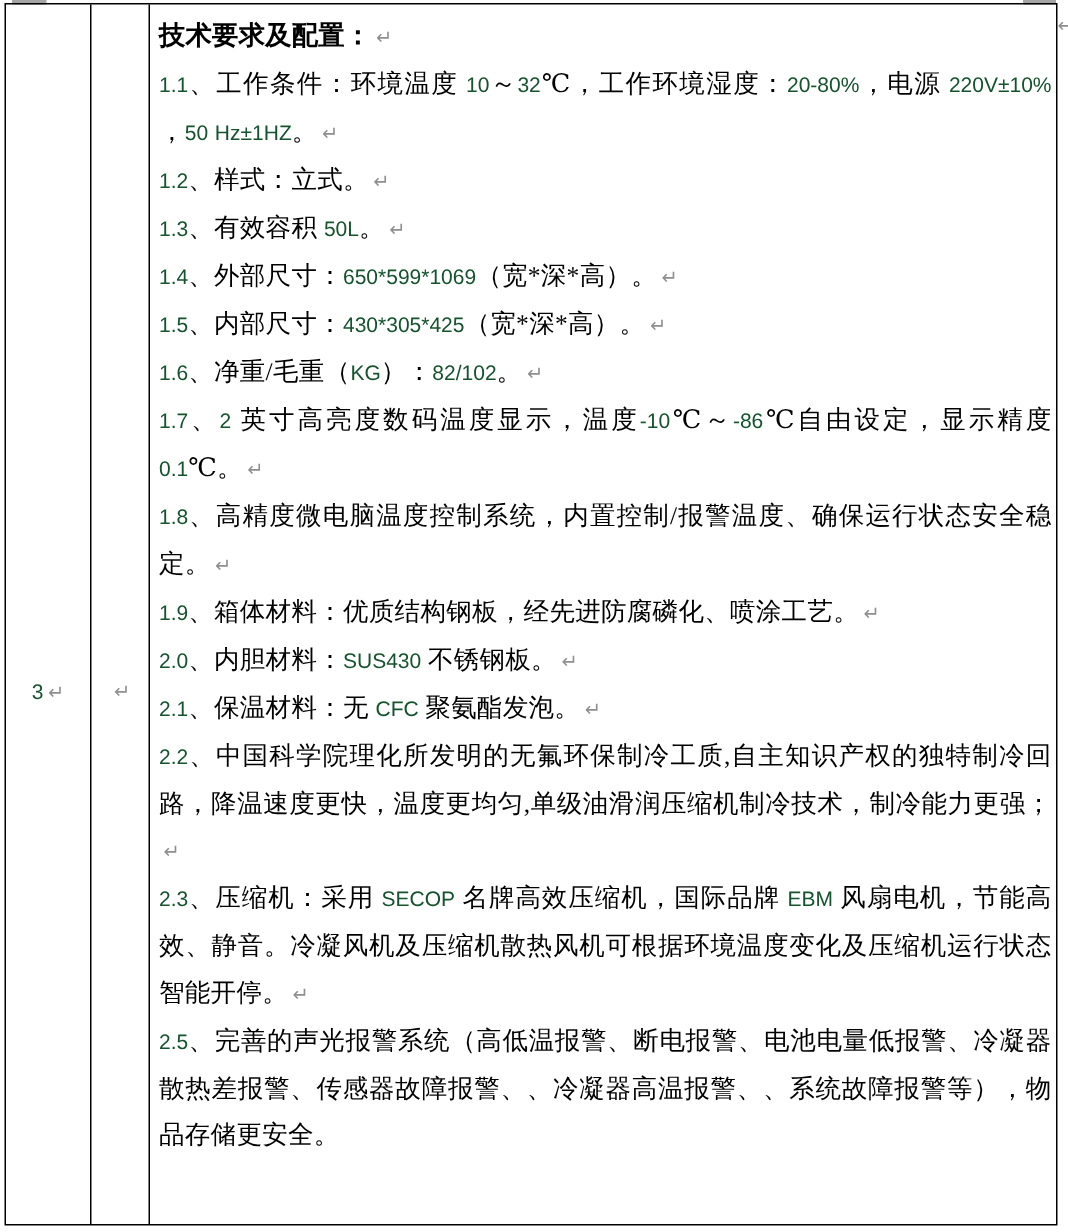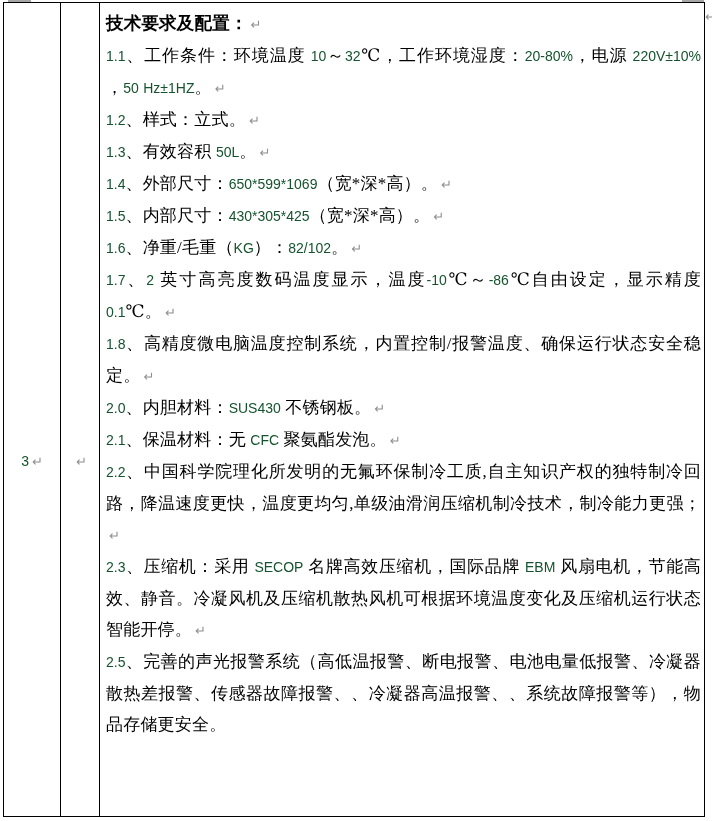--- a/index.html
+++ b/index.html
@@ -126,20 +126,21 @@
       </div>
       <div id="spec-paragraphs">
           <div class="para"><span class="latin">1.1</span>、工作条件：环境温度 <span class="latin">10</span>～<span class="latin">32</span>℃，工作环境湿度：<span class="latin">20-80%</span>，电源 <span class="latin">220V±10%</span> ，<span class="latin">50</span> <span class="latin">Hz±1HZ</span>。<span class="pmark">↵</span></div>
           <div class="para"><span class="latin">1.2</span>、样式：立式。<span class="pmark">↵</span></div>
           <div class="para"><span class="latin">1.3</span>、有效容积 <span class="latin">50L</span>。<span class="pmark">↵</span></div>
           <div class="para"><span class="latin">1.4</span>、外部尺寸：<span class="latin">650*599*1069</span>（宽*深*高）。<span class="pmark">↵</span></div>
           <div class="para"><span class="latin">1.5</span>、内部尺寸：<span class="latin">430*305*425</span>（宽*深*高）。<span class="pmark">↵</span></div>
           <div class="para"><span class="latin">1.6</span>、净重/毛重（<span class="latin">KG</span>）：<span class="latin">82/102</span>。<span class="pmark">↵</span></div>
           <div class="para"><span class="latin">1.7</span>、<span class="latin">2</span> 英寸高亮度数码温度显示，温度<span class="latin">-10</span>℃～<span class="latin">-86</span>℃自由设定，显示精度 <span class="latin">0.1</span>℃。<span class="pmark">↵</span></div>
           <div class="para"><span class="latin">1.8</span>、高精度微电脑温度控制系统，内置控制/报警温度、确保运行状态安全稳定。<span class="pmark">↵</span></div>
+          <div class="para"><span class="latin">1.9</span>、箱体材料：优质结构钢板，经先进防腐磷化、喷涂工艺。<span class="pmark">↵</span></div>
           <div class="para"><span class="latin">2.0</span>、内胆材料：<span class="latin">SUS430</span> 不锈钢板。<span class="pmark">↵</span></div>
           <div class="para"><span class="latin">2.1</span>、保温材料：无 <span class="latin">CFC</span> 聚氨酯发泡。<span class="pmark">↵</span></div>
           <div class="para"><span class="latin">2.2</span>、中国科学院理化所发明的无氟环保制冷工质,自主知识产权的独特制冷回路，降温速度更快，温度更均匀,单级油滑润压缩机制冷技术，制冷能力更强；<span class="pmark">↵</span></div>
           <div class="para"><span class="latin">2.3</span>、压缩机：采用 <span class="latin">SECOP</span> 名牌高效压缩机，国际品牌 <span class="latin">EBM</span> 风扇电机，节能高效、静音。冷凝风机及压缩机散热风机可根据环境温度变化及压缩机运行状态智能开停。<span class="pmark">↵</span></div>
           <div class="para"><span class="latin">2.5</span>、完善的声光报警系统（高低温报警、断电报警、电池电量低报警、冷凝器散热差报警、传感器故障报警、、冷凝器高温报警、、系统故障报警等），物品存储更安全。</div>
         </div>
     </div>
 
   </div>
 </div>

